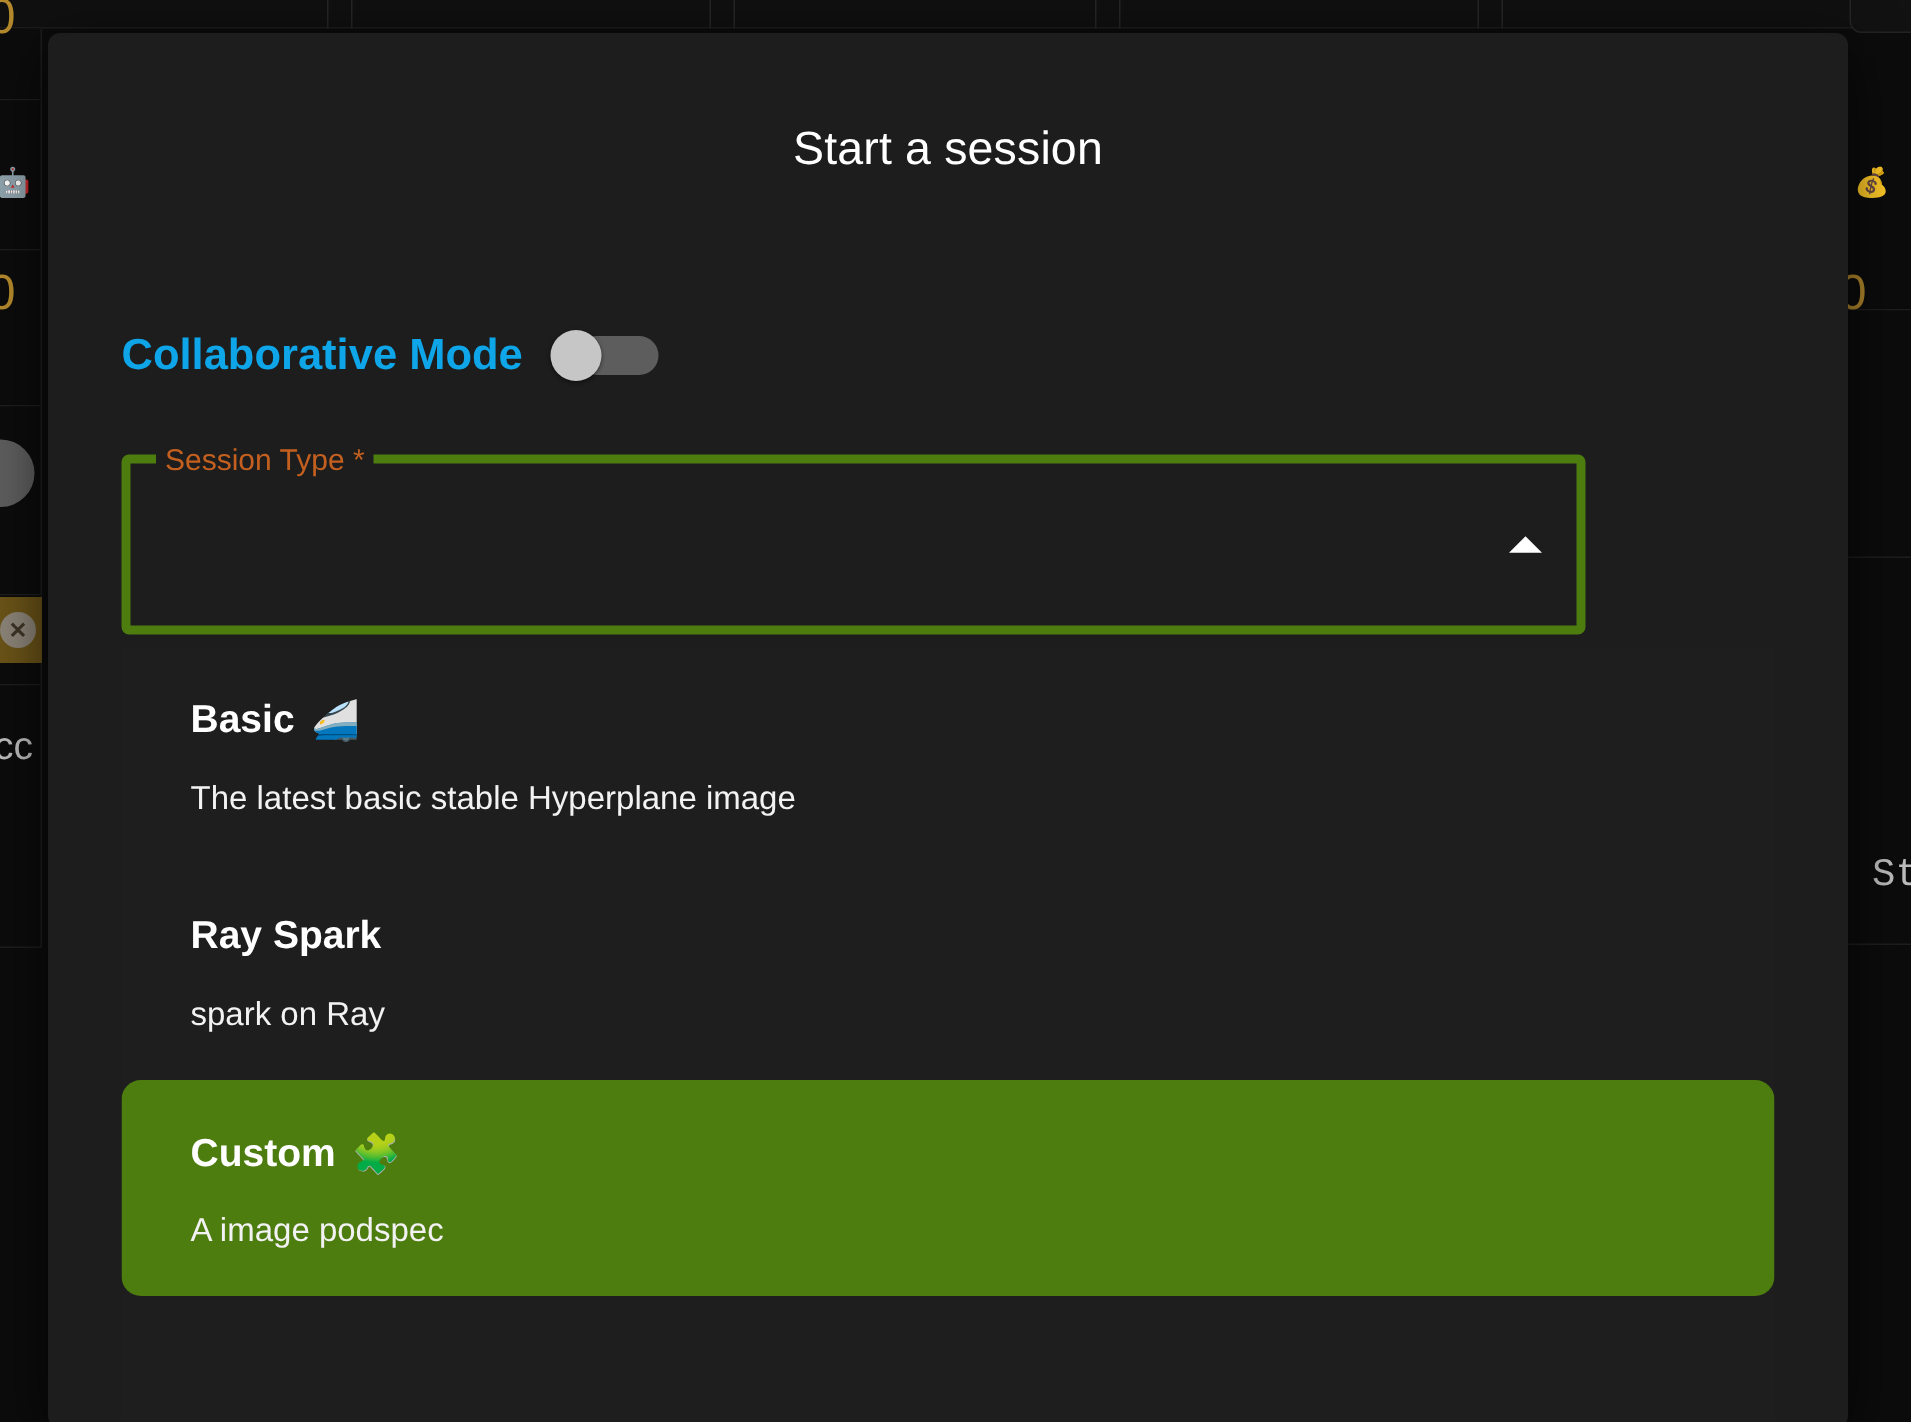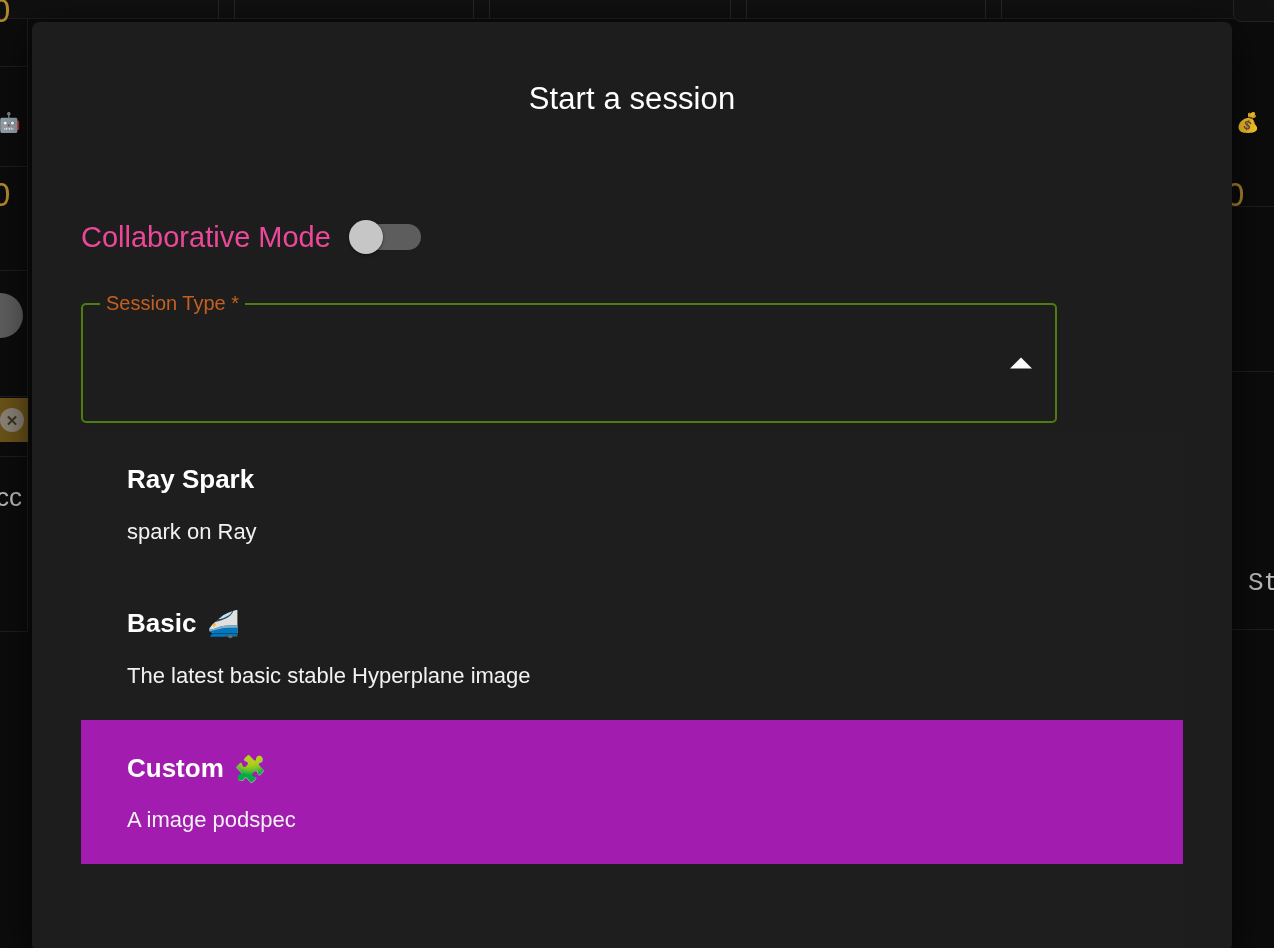--- a/index.html
+++ b/index.html
@@ -136,23 +136,23 @@
   .collab-row {
     position: absolute;
     left: 49px;
     top: 191px;
     display: flex;
     align-items: center;
     gap: 18px;
     height: 48px;
   }
   .collab-label {
-    color: #ec4899;
+    color: #0ea5e9;
     font-size: 29px;
-    font-weight: 400;
+    font-weight: 700;
     line-height: 1;
   }
   .switch {
     position: relative;
     width: 72px;
     height: 34px;
     display: inline-block;
   }
   .switch-track {
     position: absolute;
@@ -174,21 +174,21 @@
     box-shadow: 0 1px 3px rgba(0,0,0,0.5);
   }
 
   
   .select-field {
     position: absolute;
     left: 49px;
     top: 281px;
     width: 976px;
     height: 120px;
-    border: 2px solid #4d7c0f;
+    border: 6px solid #4d7c0f;
     border-radius: 5px;
   }
   .select-notch {
     position: absolute;
     left: 17px;
     top: -12px;
     background: #1d1d1d;
     padding: 0 6px;
     color: #c4601f;
     font-size: 20px;
@@ -223,21 +223,22 @@
     background: #1e1e1e;
     overflow: hidden;
   }
   .option {
     position: relative;
     padding: 34px 46px 30px 46px;
     background: transparent;
     cursor: pointer;
   }
   .option.selected {
-    background: #a21caf;
+    background: #4d7c0f;
+    border-radius: 13px;
   }
   .option-head {
     display: flex;
     align-items: center;
     gap: 11px;
     color: #ffffff;
     font-size: 26px;
     font-weight: 700;
     line-height: 1.15;
   }
@@ -315,32 +316,32 @@
     <div class="select-field">
       <span class="select-notch">Session Type *</span>
       <span class="select-value"></span>
       <span class="select-arrow"></span>
     </div>
 
     <div class="listbox">
 
       <div class="option">
         <div class="option-head">
+          <span>Basic</span>
+          <span class="option-emoji">🚄</span>
+        </div>
+        <div class="option-desc">The latest basic stable Hyperplane image</div>
+      </div>
+
+      <div class="option">
+        <div class="option-head">
           <span>Ray Spark</span>
           <span class="option-emoji"></span>
         </div>
         <div class="option-desc">spark on Ray</div>
-      </div>
-
-      <div class="option">
-        <div class="option-head">
-          <span>Basic</span>
-          <span class="option-emoji">🚄</span>
-        </div>
-        <div class="option-desc">The latest basic stable Hyperplane image</div>
       </div>
 
       <div class="option selected">
         <div class="option-head">
           <span>Custom</span>
           <span class="option-emoji">🧩</span>
         </div>
         <div class="option-desc">A image podspec</div>
       </div>
 

